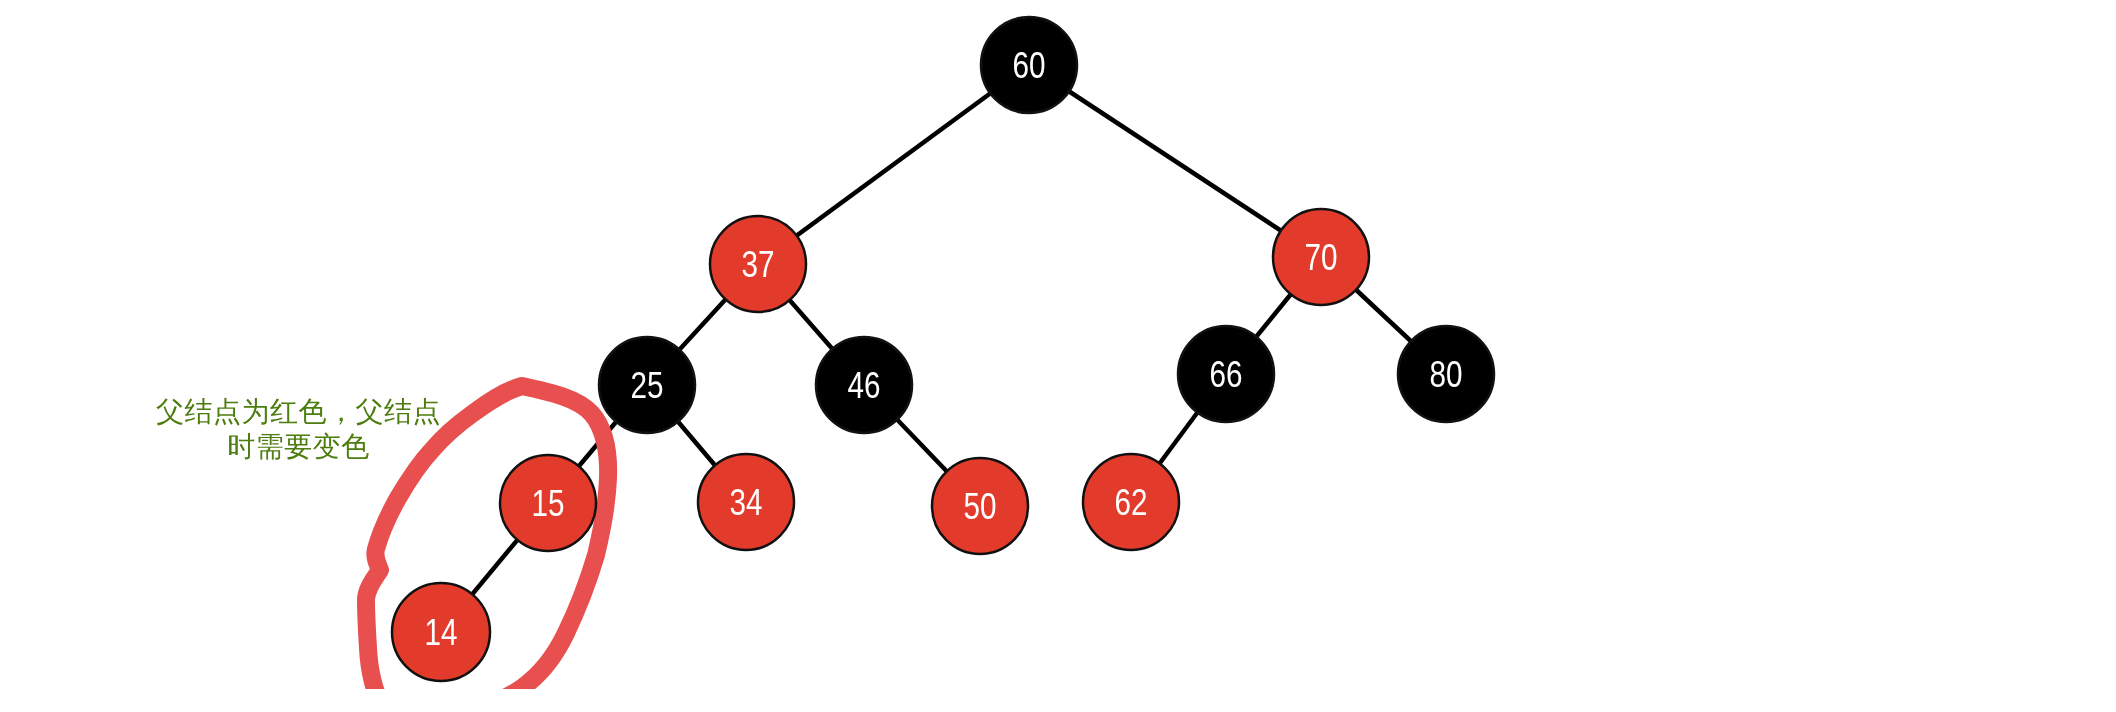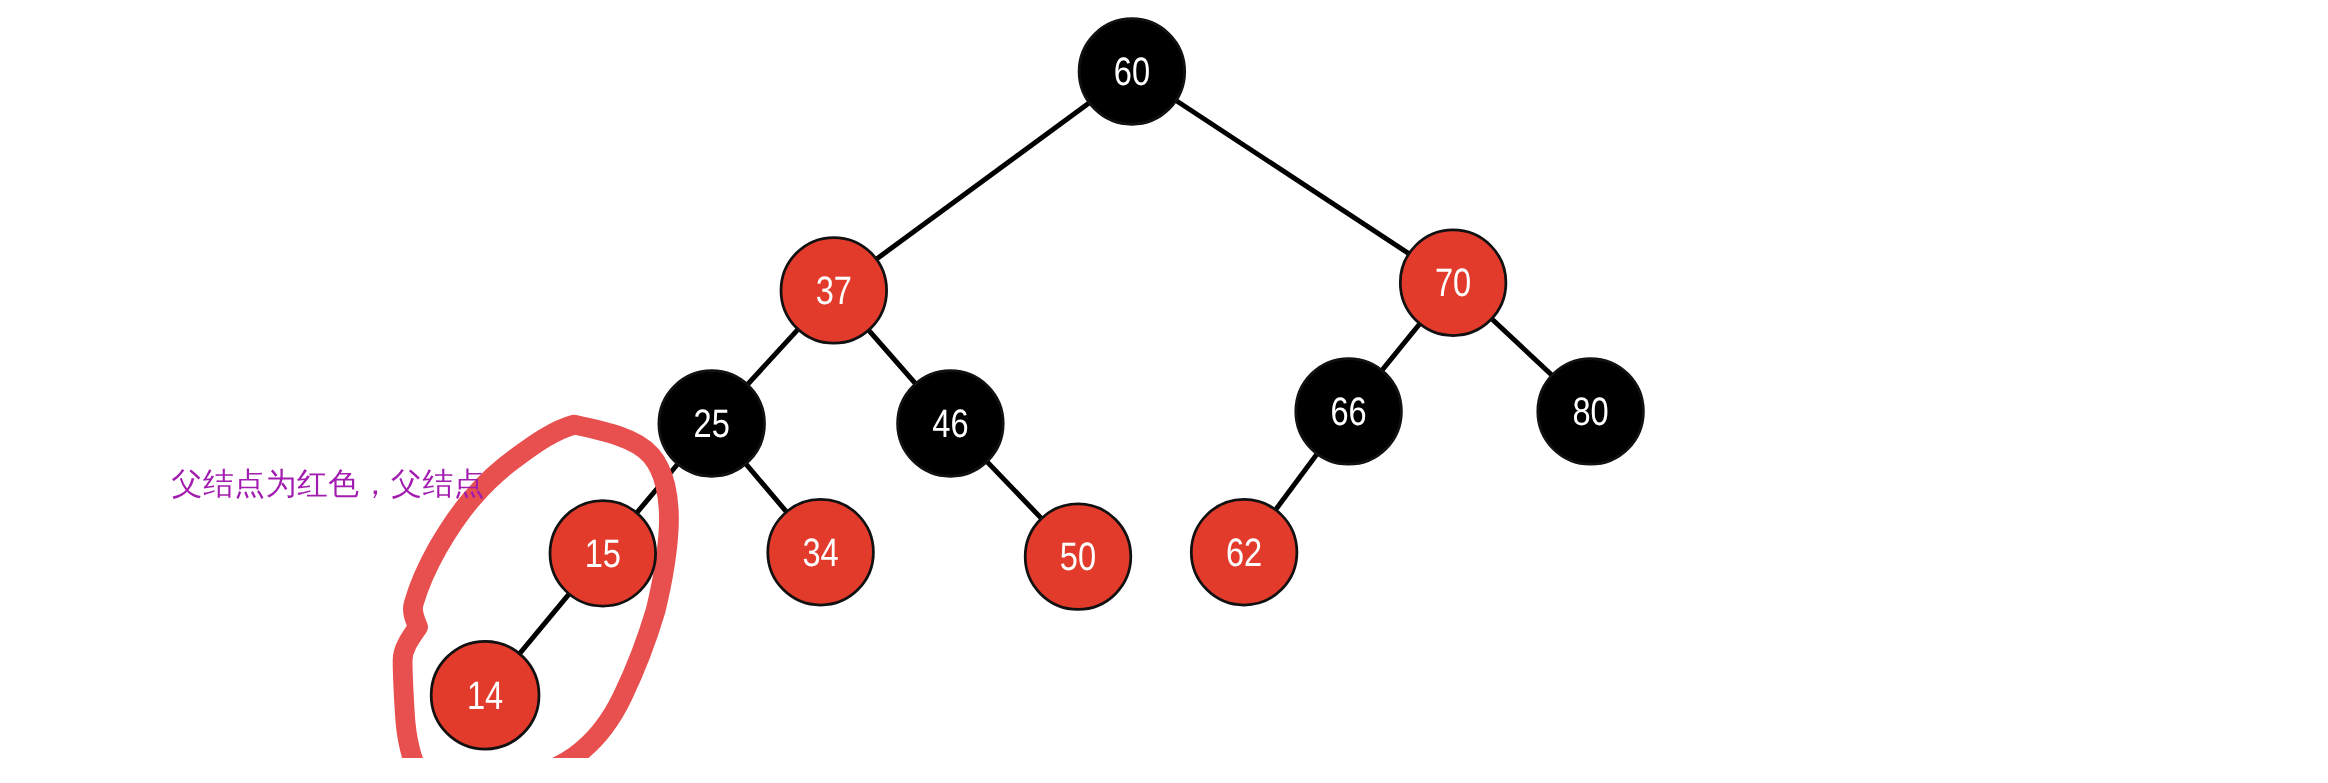--- a/index.html
+++ b/index.html
@@ -69,16 +69,17 @@
       <circle cx="746" cy="502" r="48" fill="#e33b2b" stroke="#111111" stroke-width="2.5"></circle>
       <text x="746" y="502" fill="#ffffff" text-anchor="middle" dominant-baseline="central" font-size="36" textLength="33" lengthAdjust="spacingAndGlyphs" class="node-label">34</text>
       <circle cx="980" cy="506" r="48" fill="#e33b2b" stroke="#111111" stroke-width="2.5"></circle>
       <text x="980" y="506" fill="#ffffff" text-anchor="middle" dominant-baseline="central" font-size="36" textLength="33" lengthAdjust="spacingAndGlyphs" class="node-label">50</text>
       <circle cx="1131" cy="502" r="48" fill="#e33b2b" stroke="#111111" stroke-width="2.5"></circle>
       <text x="1131" y="502" fill="#ffffff" text-anchor="middle" dominant-baseline="central" font-size="36" textLength="33" lengthAdjust="spacingAndGlyphs" class="node-label">62</text>
       <circle cx="441" cy="632" r="49" fill="#e33b2b" stroke="#111111" stroke-width="2.5"></circle>
       <text x="441" y="632" fill="#ffffff" text-anchor="middle" dominant-baseline="central" font-size="36" textLength="33" lengthAdjust="spacingAndGlyphs" class="node-label">14</text>
     </svg>
 
-  <div class="annotation" style="color: #a21caf; margin-top: 28px;">
+  <div class="annotation" style="color: #4d7c0f;">
     <div>父结点为红色，父结点</div>
+    <div>时需要变色</div>
   </div>
 </div>
 
 </body></html>

